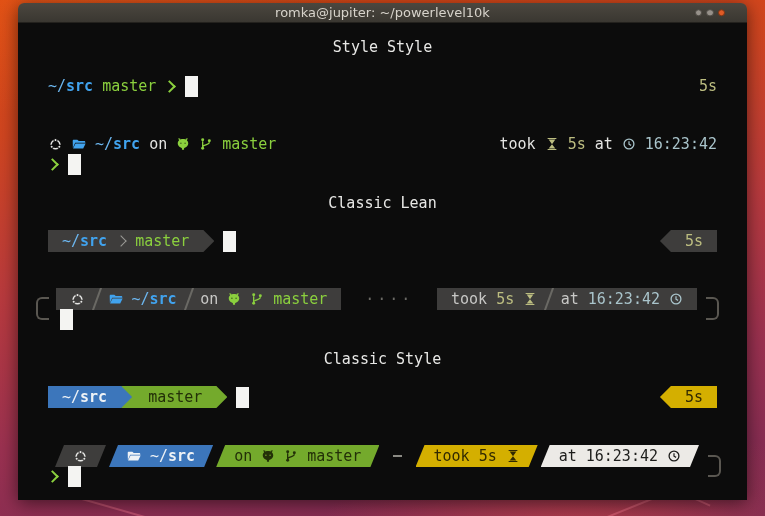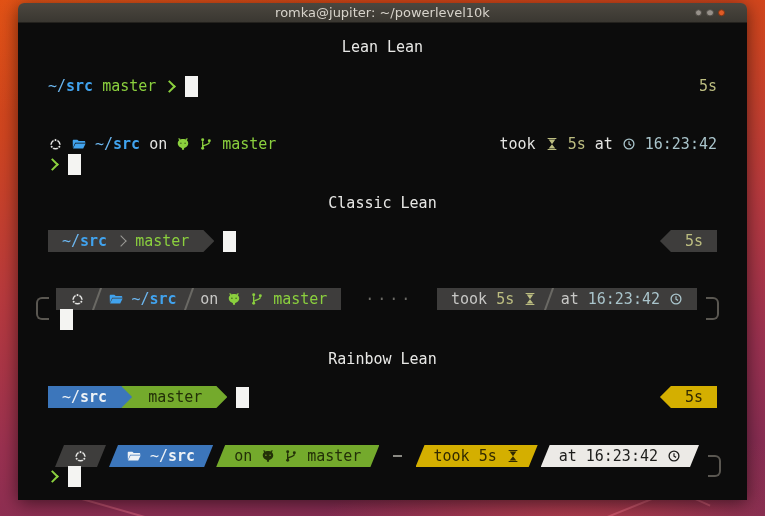--- a/index.html
+++ b/index.html
@@ -80,21 +80,21 @@
       <span class="controls">
         <span class="dot dot-gray"></span>
         <span class="dot dot-gray"></span>
         <span class="dot dot-close"></span>
       </span>
     </div>
 
     <div class="term">
 
       <div class="row title-row y-lean-title">
-        <span>Lean Lean</span>
+        <span>Style Style</span>
       </div>
 
       <div class="row std y-lean-p1">
         <span class="path">
             <span class="c-blue-light">~/</span>
             <span class="c-blue bold">src</span>
           </span>
         <span class="c-green">master</span>
         <span class="chev c-green"></span>
         <span class="cursor"></span>
@@ -224,21 +224,21 @@
           </svg>
         </span>
       </div>
       <div class="frame frame-right" style="right:28px;top:274px;height:23px;"></div>
 
       <div class="row y-classic-p2b" style="left:42px;">
         <span class="cursor"></span>
       </div>
 
       <div class="row title-row y-rainbow-title">
-        <span>Rainbow Lean</span>
+        <span>Classic Style</span>
       </div>
 
       <div class="row std y-rainbow-p1">
         <span class="seg seg-blue arrow-end z2">
           <span class="path">
               <span>~/</span>
               <span class="bold">src</span>
             </span>
         </span>
         <span class="seg seg-green arrow-end z1 pl-extra" style="margin-left:-20px;">

